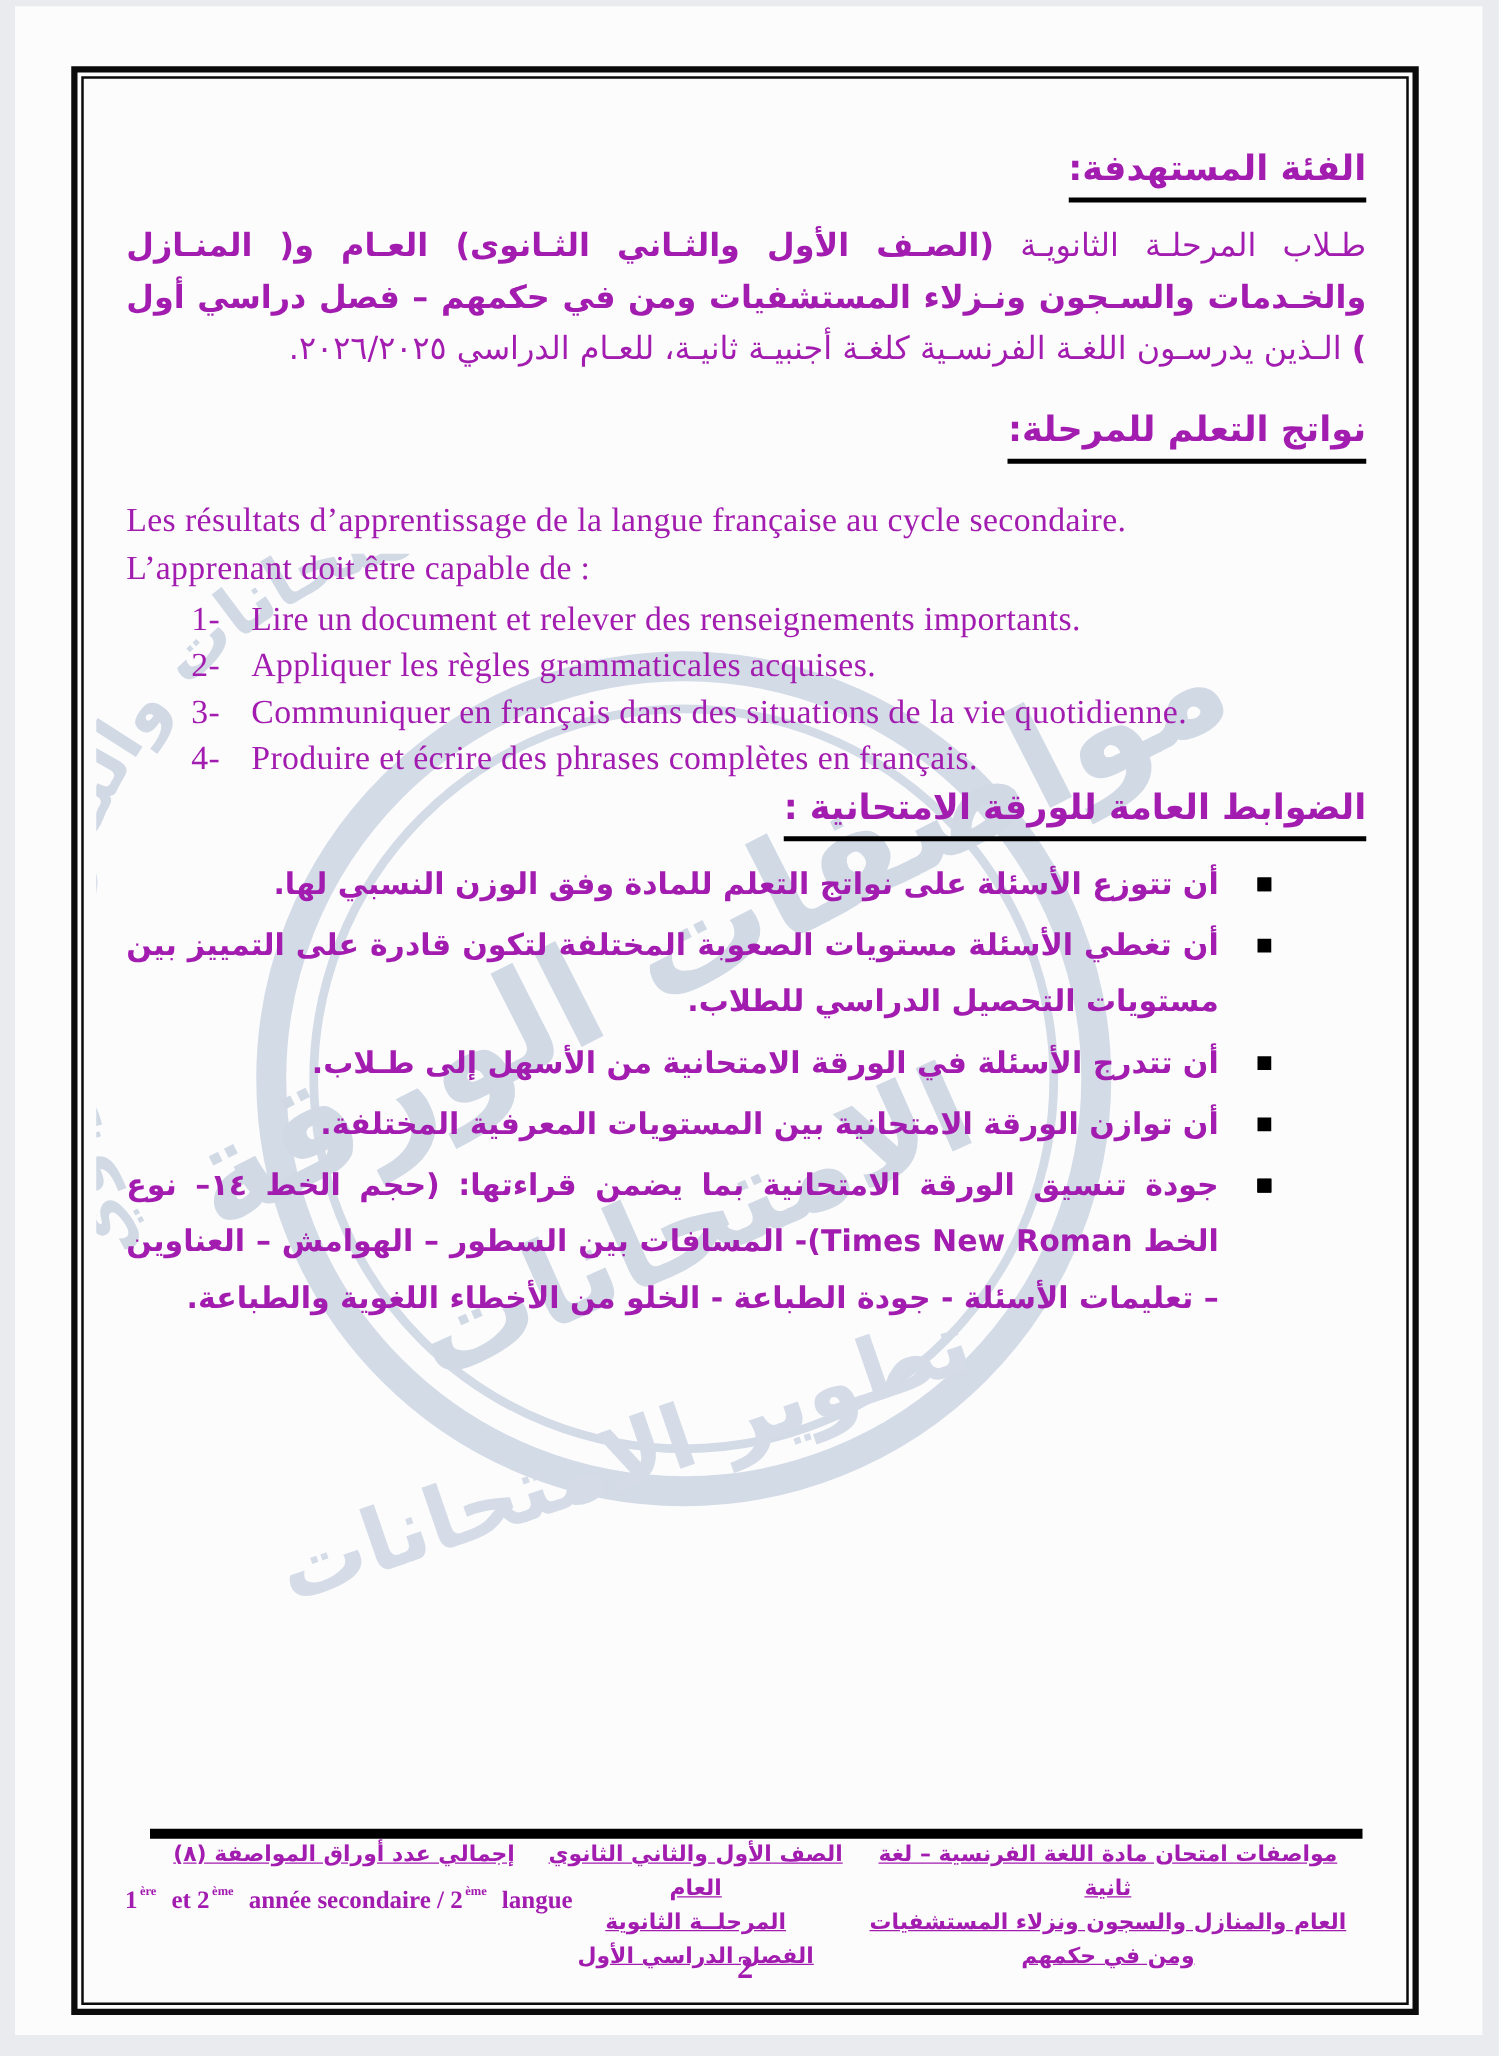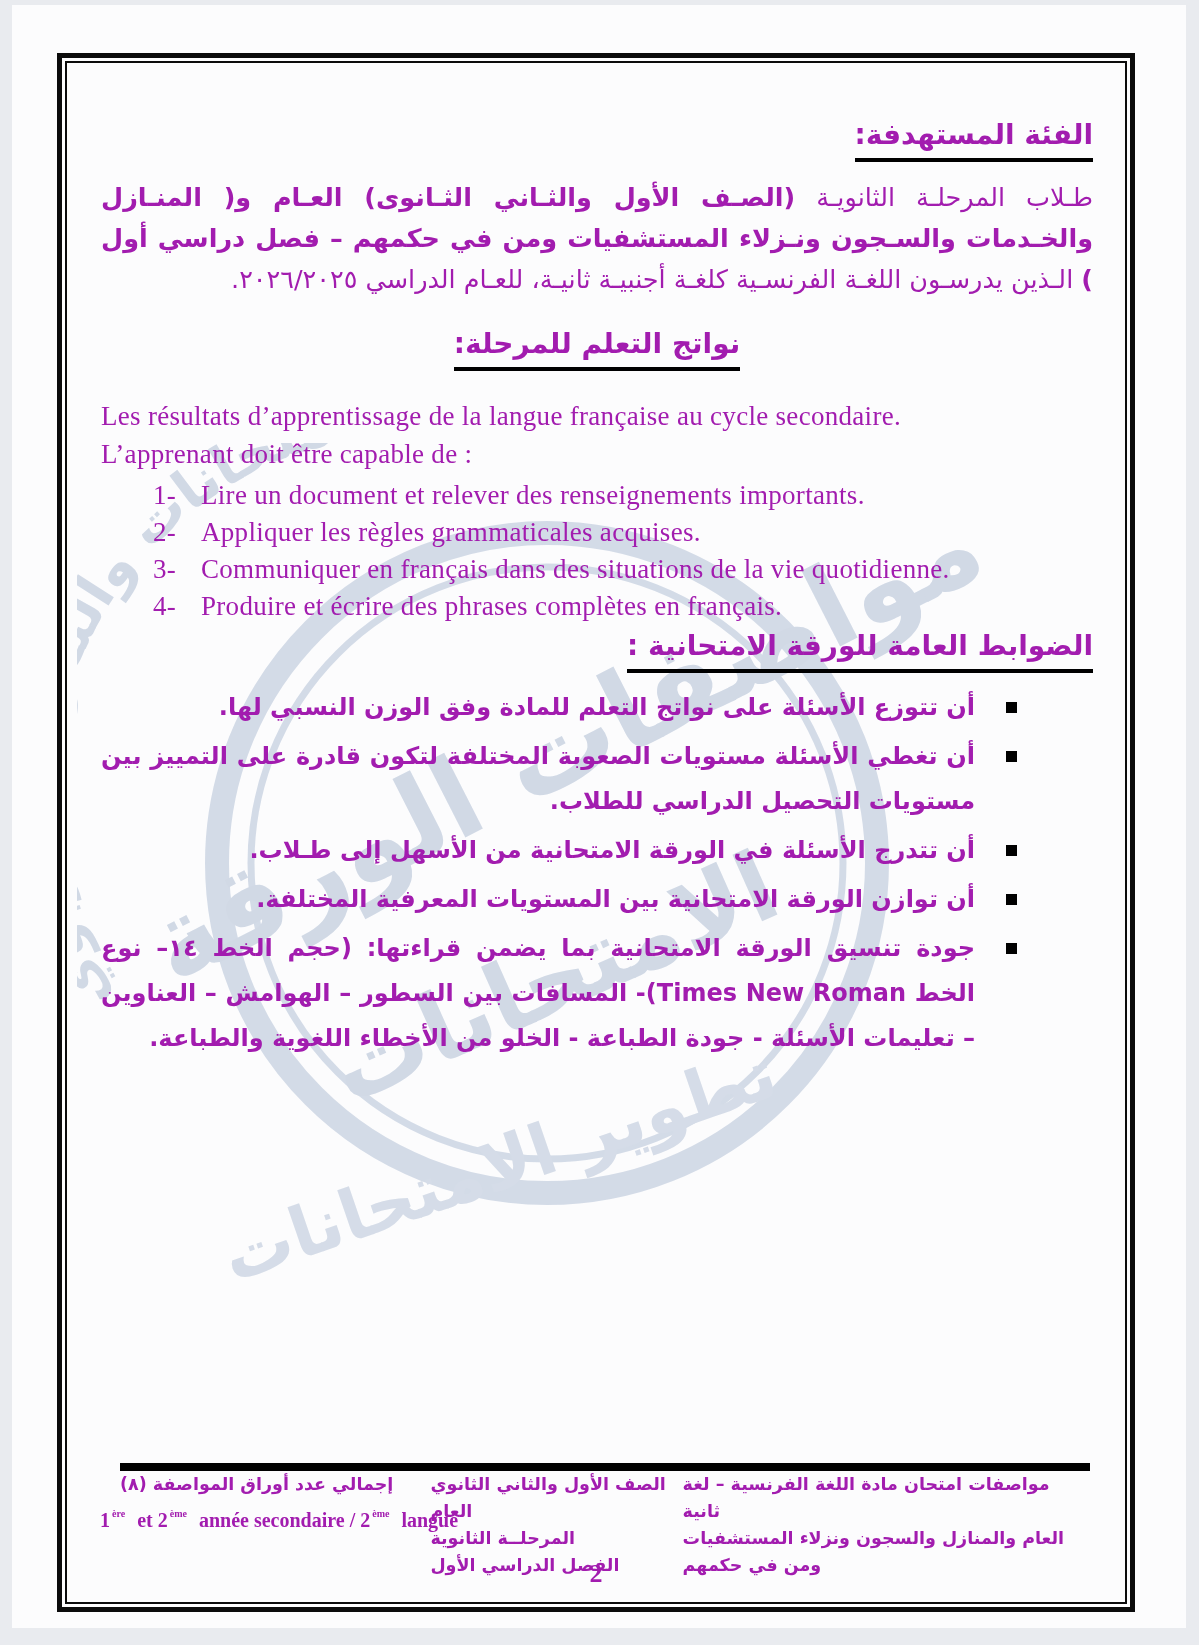--- a/index.html
+++ b/index.html
@@ -9,37 +9,37 @@
   .frame { position:absolute; left:45px; top:48px; width:1078px; height:1559px;
            border:5px solid #0b0b0b; box-sizing:border-box; }
   .frame-ring { position:absolute; inset:3px; border:2px solid #0b0b0b; pointer-events:none; z-index:2; }
   .watermark { position:absolute; left:15px; top:385px; width:910px; height:880px; z-index:0; opacity:.55; }
   .content { position:absolute; inset:9px; padding:0 28px 0 30px; direction:rtl; color:#a21caf;
              z-index:1; overflow:hidden; box-sizing:border-box; }
   .heading-row { text-align:right; }
   .ar-heading { display:inline-block; font-weight:bold; font-size:28px;
                 border-bottom:4px solid #000; padding-bottom:6px; line-height:1.25; }
   .h-target { margin-top:50px; }
-  .h-outcomes { margin-top:8px;text-align:center; }
+  .h-outcomes { margin-top:8px; }
   .h-rules { margin-top:4px; }
   .ar-para { margin-top:15px; font-size:25.5px; line-height:41px; text-align:justify; }
   .ar-para .b { font-weight:bold; }
   .french { direction:ltr; text-align:left; font-family:"Liberation Serif", serif;
             font-size:27px; line-height:38px; margin-top:26px; letter-spacing:.3px; }
   .fr-items { margin-top:4px; }
   .fr-item { display:flex; padding-left:52px; margin-bottom:1px; line-height:36px; }
   .fr-num { width:48px; flex:0 0 48px; }
   .bullets { list-style:none; margin:12px 0 0; padding:0; }
   .bullets li { position:relative; padding-right:118px; margin-bottom:4px; font-weight:bold;
                 font-size:24px; line-height:45px; text-align:justify; }
   .bullets .marker { position:absolute; right:76px; top:17px; width:11px; height:11px; background:#000; }
   .footer-rule { position:absolute; left:49px; top:1396px; width:970px; height:8px; background:#000; }
   .footer-cols { position:absolute; top:1404px; left:49px; width:970px; display:flex;
                  font-size:17.5px; font-weight:bold; line-height:27px; }
-  .fcol { text-align:left; }
+  .fcol { text-align:center;text-decoration:underline; }
   .fcol-right { width:42%; }
   .fcol-mid { width:26%; }
   .fcol-left { width:32%; }
   .footer-french { position:absolute; left:29px; top:1442px; direction:ltr;
                    font-family:"Liberation Serif", serif; font-weight:bold; font-size:20px; }
   .footer-french sup { font-size:10px; position:relative; top:-2px; margin:0 7px 15px 2px; }
   .page-num { position:absolute; left:0; right:0; top:1492px; text-align:center;
               font-family:"Liberation Serif", serif; font-weight:bold; font-size:26px; direction:ltr; }
   .wm-text { font-family:"DejaVu Sans", sans-serif; font-weight:bold; }
 </style>

